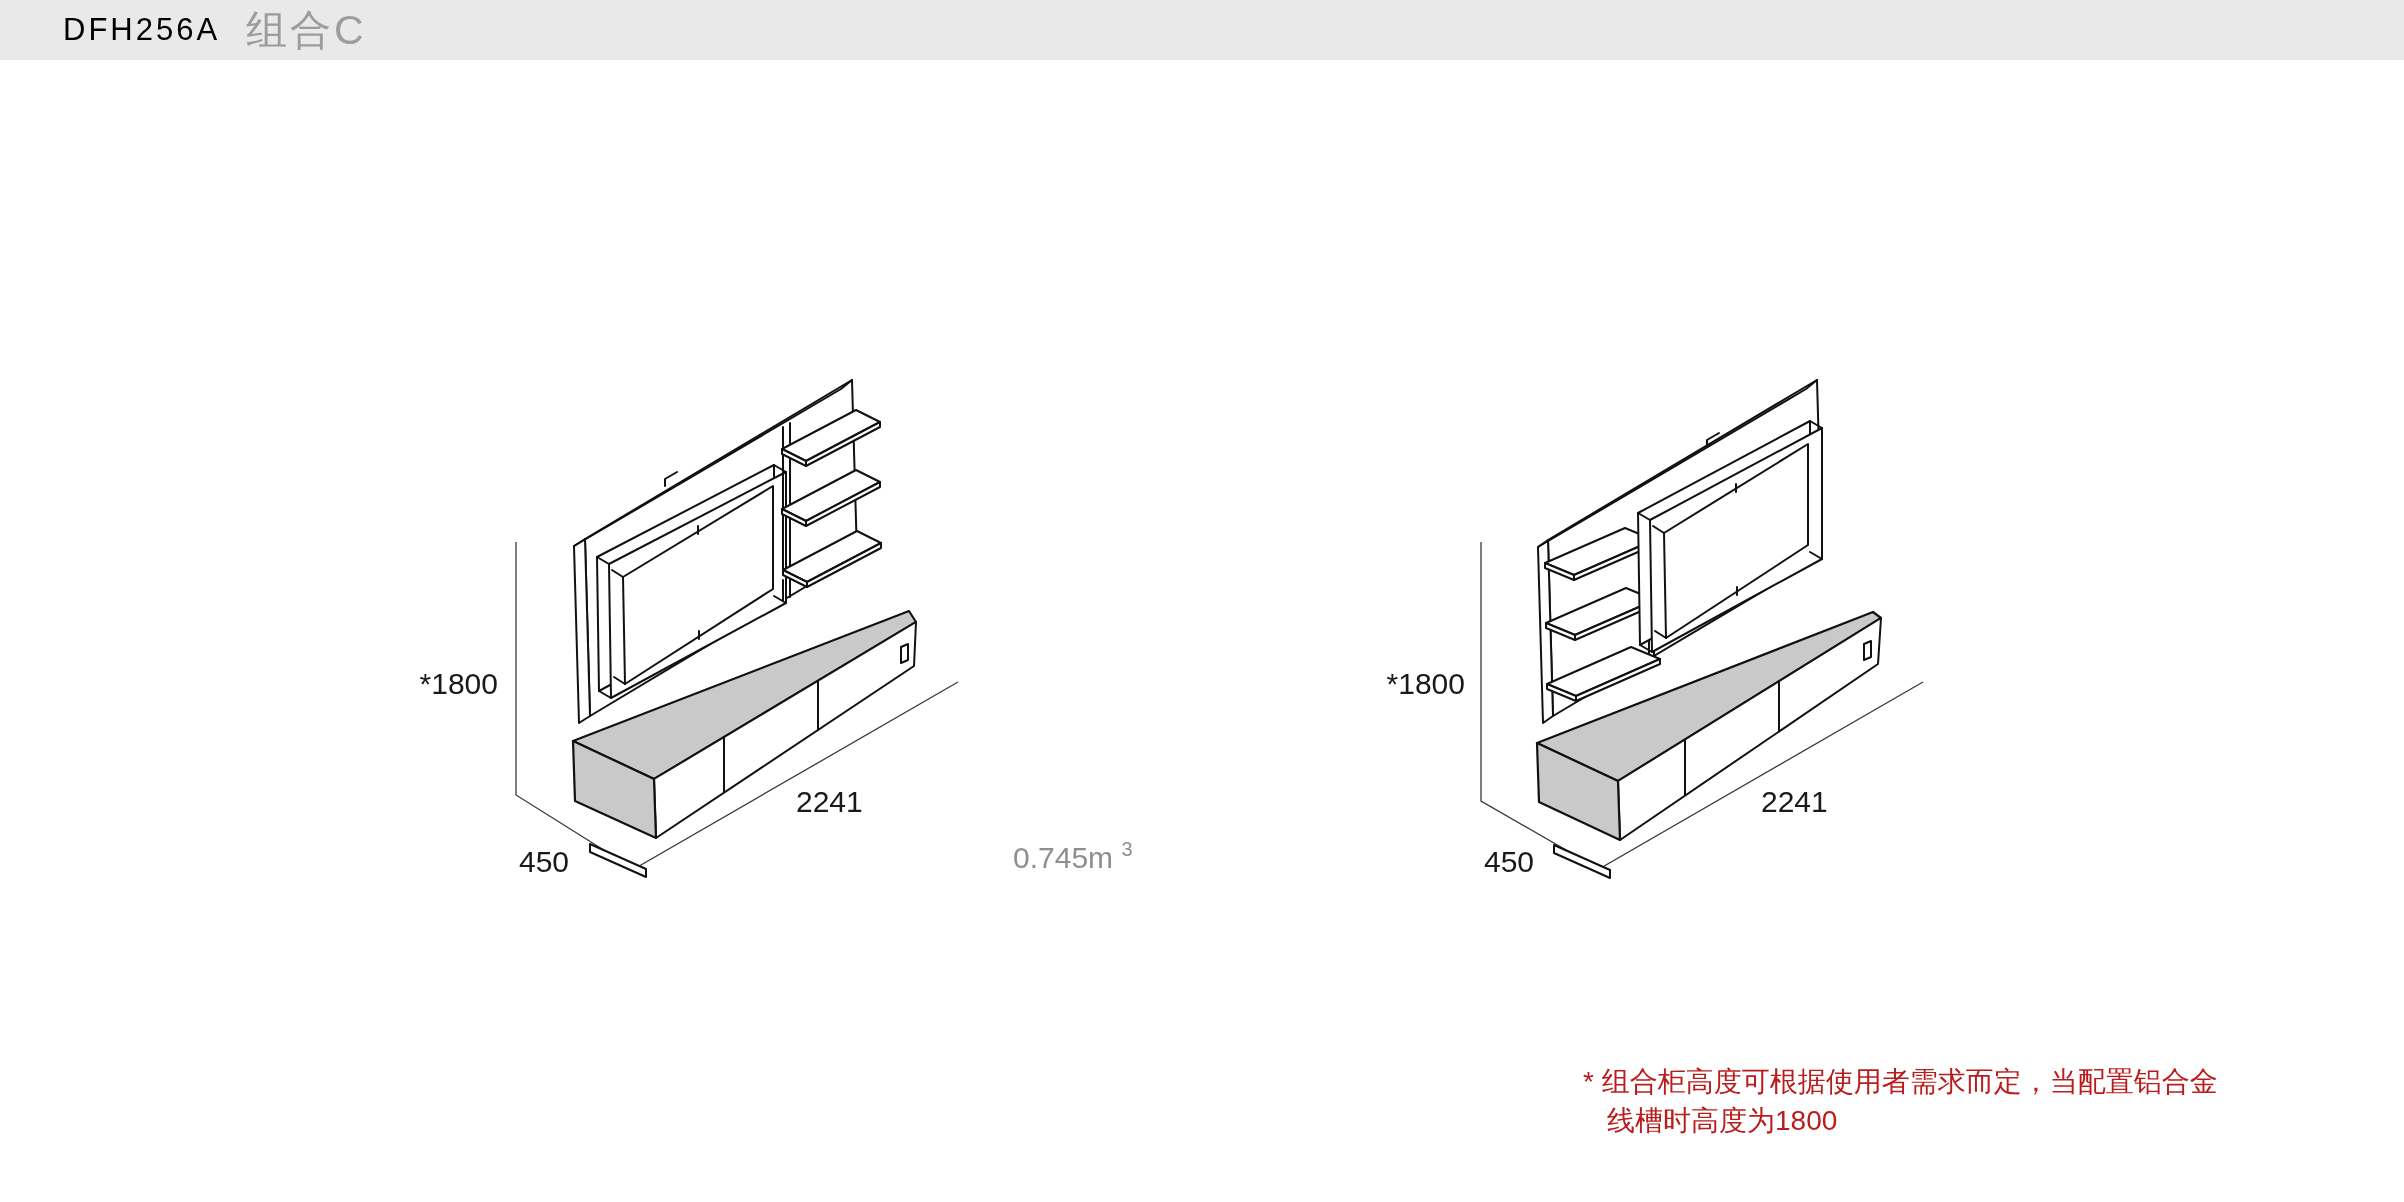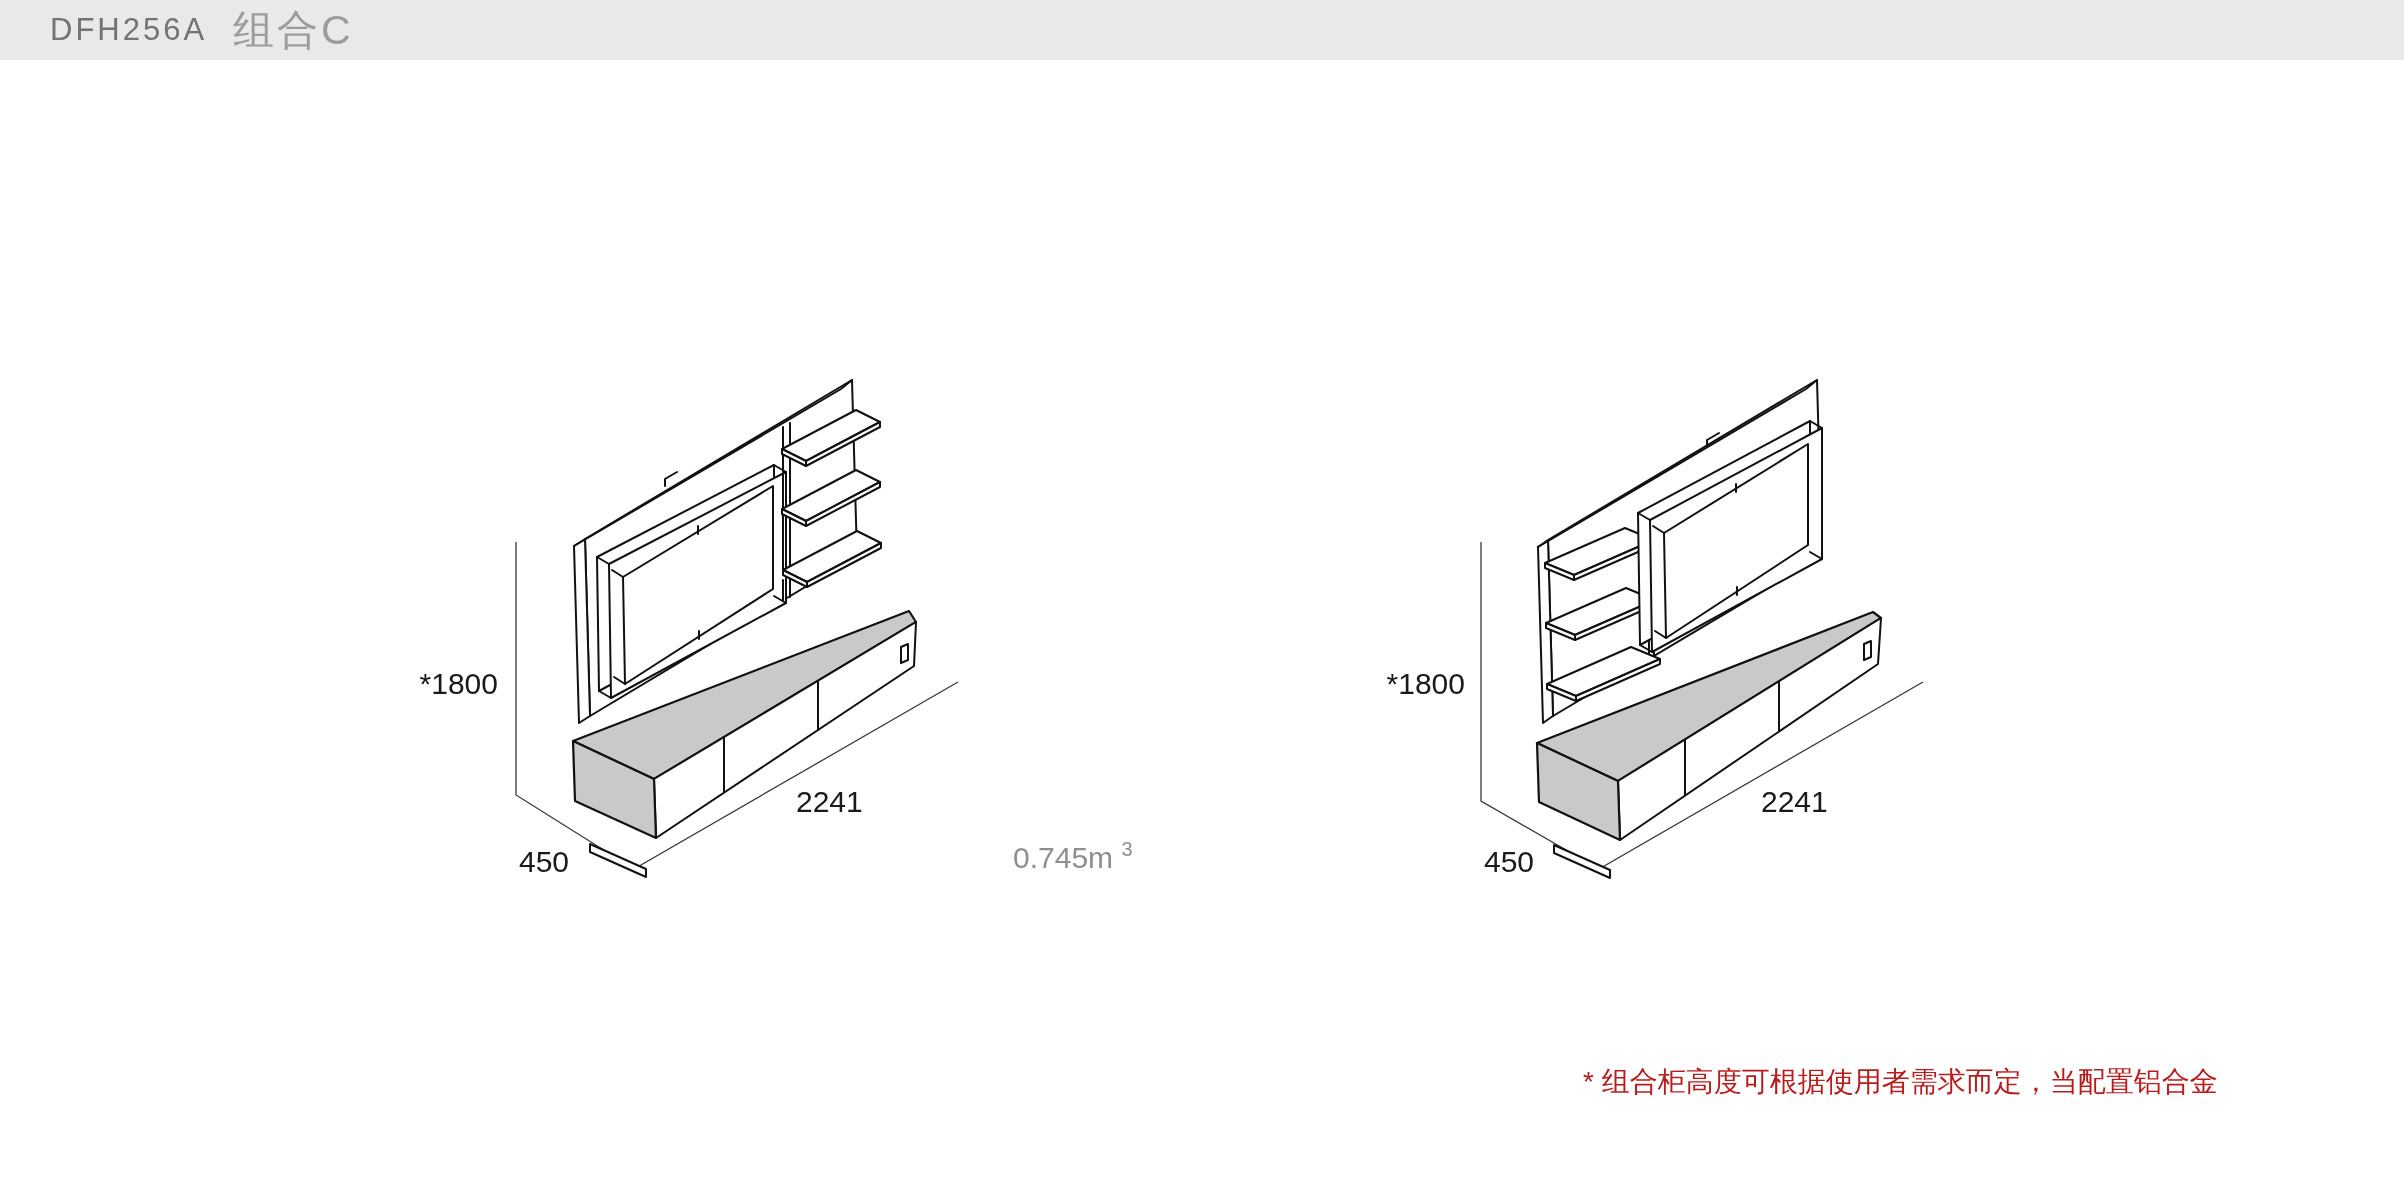--- a/index.html
+++ b/index.html
@@ -1,20 +1,20 @@
 <!DOCTYPE html>
 <html><head>
 <meta charset="utf-8">
 <style>
   html,body{margin:0;padding:0;background:#ffffff;}
   body{width:2404px;height:1202px;position:relative;overflow:hidden;
        font-family:"Liberation Sans", sans-serif;}
   .header-bar{position:absolute;left:0;top:0;width:2404px;height:60px;
               background:#e9e9e9;display:flex;align-items:center;}
-  .header-bar .model{margin-left:50px;font-size:31px;color:#737373;letter-spacing:3px;}
+  .header-bar .model{margin-left:63px;font-size:31px;color:#000000;letter-spacing:3px;}
   .header-bar .combo{margin-left:26px;font-size:41px;color:#9c9c9c;letter-spacing:3px;}
   svg.drawing-layer{position:absolute;left:0;top:0;}
   .footnote{position:absolute;left:1583px;top:1062px;width:780px;
             font-size:28px;line-height:39px;color:#b91c1c;}
   .footnote .l2{margin-left:24px;}
   .ln{stroke:#111;stroke-width:2;fill:none;stroke-linejoin:round;stroke-linecap:round;}
   .fw{stroke:#111;stroke-width:2;fill:#ffffff;stroke-linejoin:round;}
   .fg{stroke:#111;stroke-width:2.2;fill:#c9c9c9;stroke-linejoin:round;}
   .dim{stroke:#3a3a3a;stroke-width:1.3;fill:none;}
   .dimtxt{font-family:"Liberation Sans", sans-serif;font-size:30px;fill:#1a1a1a;}
@@ -140,13 +140,14 @@
     </g>
 
     <text class="dimtxt" x="1465" y="694" text-anchor="end">*1800</text>
     <text class="dimtxt" x="1484" y="872">450</text>
     <text class="dimtxt" x="1761" y="812">2241</text>
   </g>
 </svg>
 
 <div class="footnote">
   <div class="l1">* 组合柜高度可根据使用者需求而定，当配置铝合金</div>
+  <div class="l2">线槽时高度为1800</div>
 </div>
 
 </body></html>

